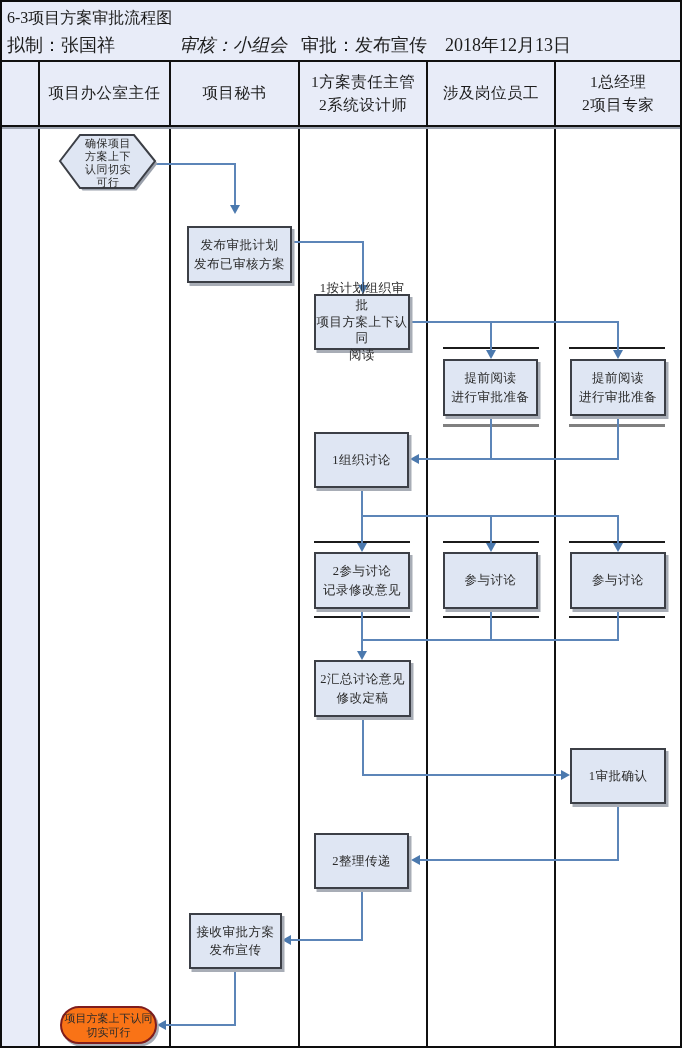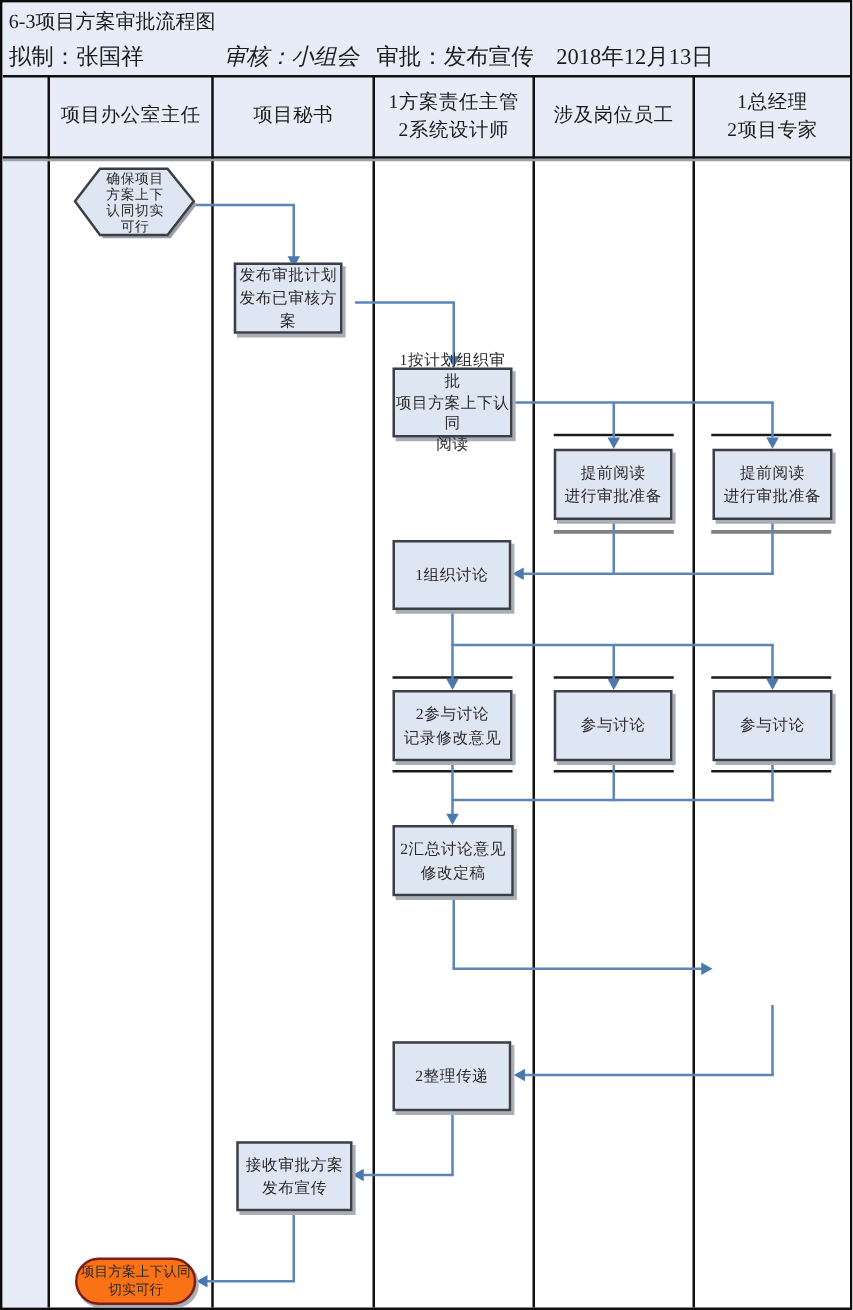--- a/index.html
+++ b/index.html
@@ -143,36 +143,37 @@
     <svg width="100" height="62" viewBox="0 0 100 62">
       <polygon points="4.5,31.5 24.5,5.5 78.5,5.5 99.5,31.5 78.5,58.5 24.5,58.5" fill="#9aa0ab"></polygon>
       <polygon points="2,29 22,3 76,3 97,29 76,56 22,56" fill="#dfe6f3" stroke="#3c3f46" stroke-width="2"></polygon>
     </svg>
     <div class="shape-label">确保项目
 方案上下
 认同切实
 可行</div>
   </div>
 
-  <div class="node" style="left:185px;top:208px;width:87px;height:57px">发布审批计划
+  <div class="node" style="left:185px;top:224px;width:105px;height:57px">发布审批计划
 发布已审核方案</div>
   <div class="node" style="left:312px;top:292px;width:96px;height:56px;line-height:1.35">1按计划组织审批
 项目方案上下认同
 阅读</div>
   <div class="node" style="left:441px;top:357px;width:95px;height:57px">提前阅读
 进行审批准备</div>
   <div class="node" style="left:568px;top:357px;width:96px;height:57px">提前阅读
 进行审批准备</div>
   <div class="node" style="left:312px;top:430px;width:95px;height:56px">1组织讨论</div>
   <div class="node" style="left:312px;top:550px;width:96px;height:57px">2参与讨论
 记录修改意见</div>
   <div class="node" style="left:441px;top:550px;width:95px;height:57px">参与讨论</div>
   <div class="node" style="left:568px;top:550px;width:96px;height:57px">参与讨论</div>
   <div class="node" style="left:312px;top:658px;width:97px;height:57px">2汇总讨论意见
 修改定稿</div>
+  <div class="node" style="left:568px;top:746px;width:96px;height:56px">1审批确认</div>
   <div class="node" style="left:312px;top:831px;width:95px;height:56px">2整理传递</div>
   <div class="node" style="left:187px;top:911px;width:93px;height:56px">接收审批方案
 发布宣传</div>
 
   <div class="stadium" style="left:58px;top:1004px;width:97px;height:38px">项目方案上下认同
 切实可行</div>
 
 </div>
 
 </body></html>

